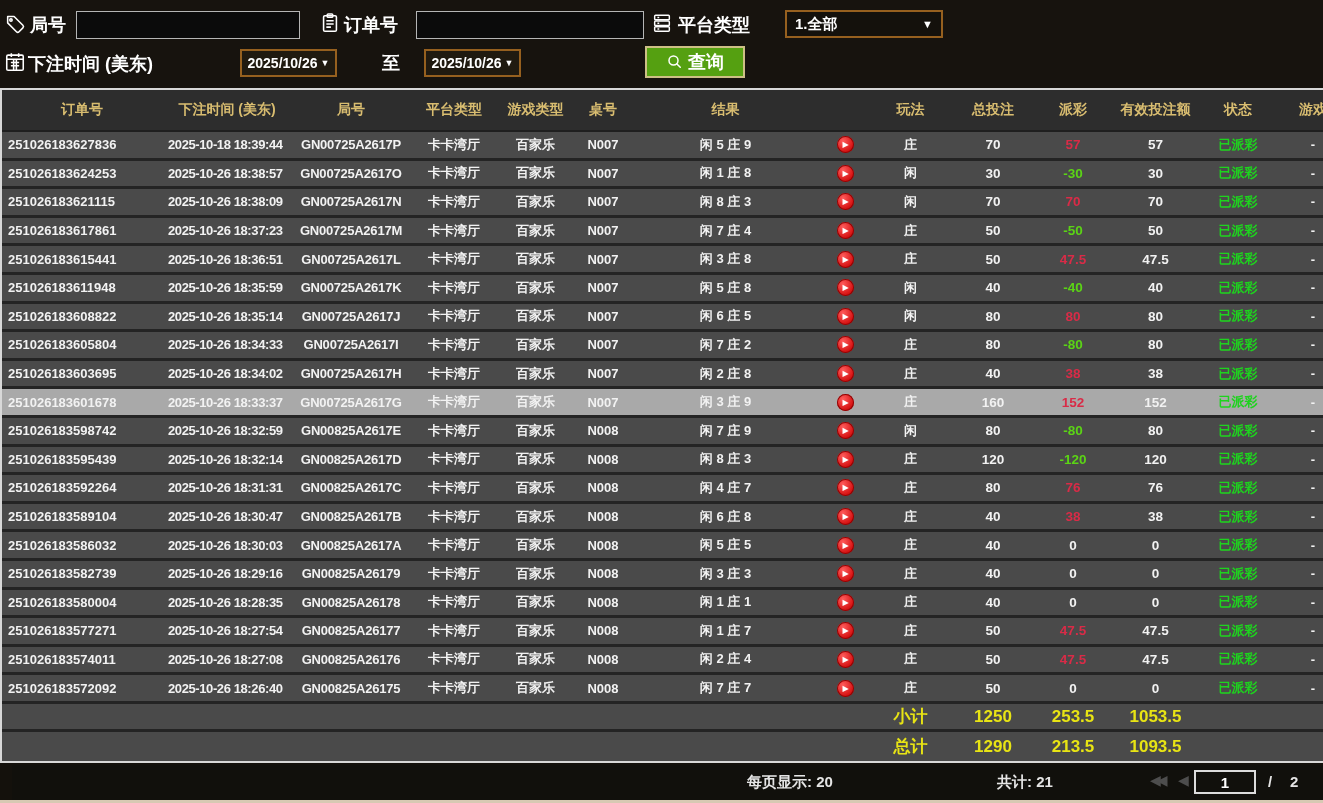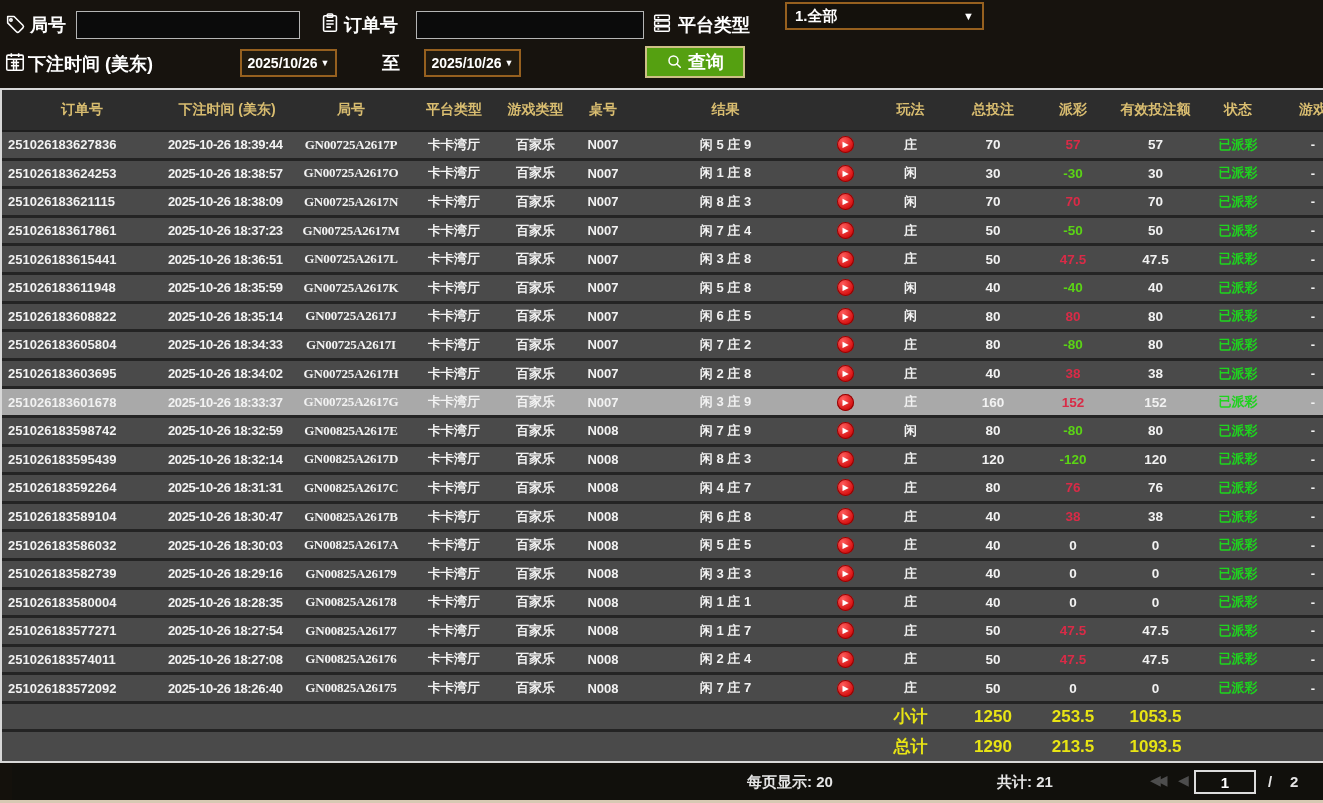--- a/index.html
+++ b/index.html
@@ -51,21 +51,21 @@
     font-size:14px;font-weight:700;white-space:nowrap;overflow:hidden;
   }
   .row{height:28.6px;background:#4a4a4a;border-bottom:3px solid #242424;box-sizing:border-box;cursor:pointer;}
   .row.selected{background:#a9a9a9;}
   .cell{
     display:flex;align-items:center;justify-content:center;color:#f2f2f2;
     font-size:13px;font-weight:700;white-space:nowrap;overflow:hidden;
   }
   .al{justify-content:flex-start;padding-left:6px;}
   .c-time{letter-spacing:-0.4px;}
-  .c-round{letter-spacing:-0.2px;font-family:Liberation Serif, serif;}
+  .c-round{letter-spacing:-0.2px;}
   .num{font-size:13.5px;}
   .payout.pos{color:#d92b47;}
   .payout.neg{color:#5bd415;}
   .payout.zero{color:#f2f2f2;}
   .status{color:#1ed31e;}
   .playbtn{
     width:17px;height:17px;border-radius:50%;
     background:radial-gradient(circle at 35% 30%,#ff5c5c,#d40f0f 70%);
     box-shadow:0 0 0 1px #8c0606 inset;
     display:flex;align-items:center;justify-content:center;
@@ -112,21 +112,21 @@
 
   <span class="ficon" style="left:651px;top:12px;">
     <svg viewBox="0 0 24 24" width="22" height="22" fill="none" stroke="#fff" stroke-width="1.6" stroke-linejoin="round">
       <rect x="4" y="3.5" width="16" height="5" rx="1"></rect>
       <rect x="4" y="9.8" width="16" height="5" rx="1"></rect>
       <rect x="4" y="16" width="16" height="5" rx="1"></rect>
       <path d="M7 6h2M7 12.3h2M7 18.5h2"></path>
     </svg>
   </span>
   <span class="flabel" style="left:678px;top:13px;">平台类型</span>
-  <div class="dropdown" style="left:785px;top:2px;width:199px;gap:12px;">
+  <div class="dropdown" style="left:785px;top:10px;width:158px;gap:12px;">
     <span>1.全部</span>
     <span class="caret">▼</span>
   </div>
 
   <span class="ficon" style="left:4px;top:51px;">
     <svg viewBox="0 0 24 24" width="22" height="22" fill="none" stroke="#fff" stroke-width="1.7" stroke-linejoin="round">
       <rect x="3" y="4.5" width="18" height="16.5" rx="1.5"></rect>
       <path d="M3 9h18M8 2.5v4M16 2.5v4M7.5 12.5h9M7.5 16h9M10.5 9v12M13.5 9v12"></path>
     </svg>
   </span>
@@ -164,21 +164,21 @@
       <span class="hcell">玩法</span>
       <span class="hcell">总投注</span>
       <span class="hcell">派彩</span>
       <span class="hcell">有效投注额</span>
       <span class="hcell">状态</span>
       <span class="hcell">游戏</span>
     </div>
   <div id="tbody">
       <div class="grid row">
         <span class="cell al c-order">251026183627836</span>
-        <span class="cell al c-time">2025-10-26 18:39:44</span>
+        <span class="cell al c-time">2025-10-18 18:39:44</span>
         <span class="cell c-round">GN00725A2617P</span>
         <span class="cell">卡卡湾厅</span>
         <span class="cell">百家乐</span>
         <span class="cell">N007</span>
         <span class="cell">闲 5 庄 9</span>
         <span class="cell">
           <span class="playbtn">▶</span>
         </span>
         <span class="cell">庄</span>
         <span class="cell num">70</span>

